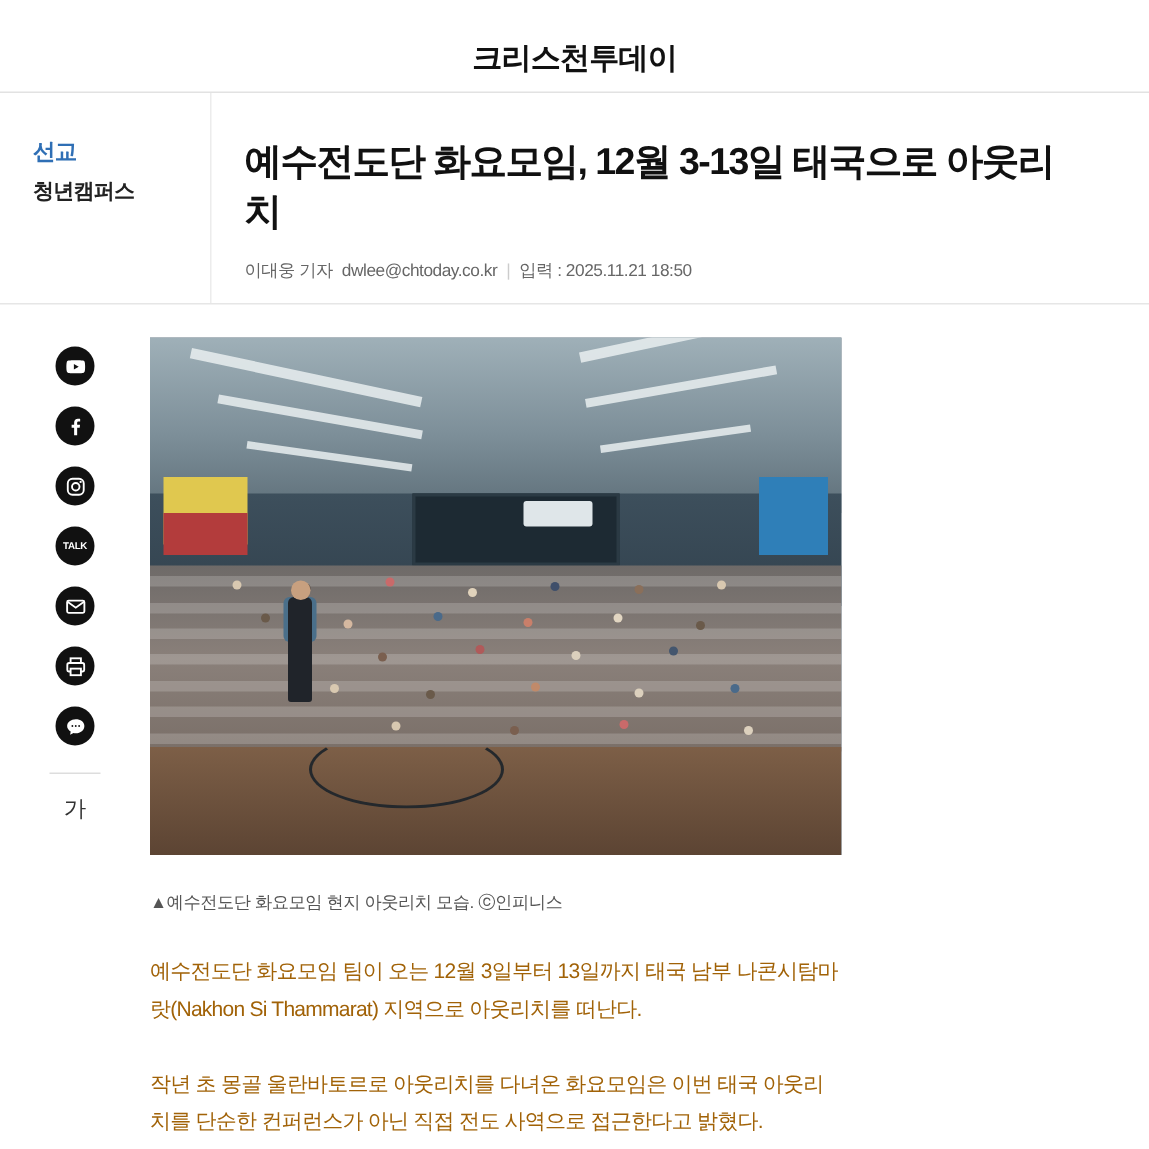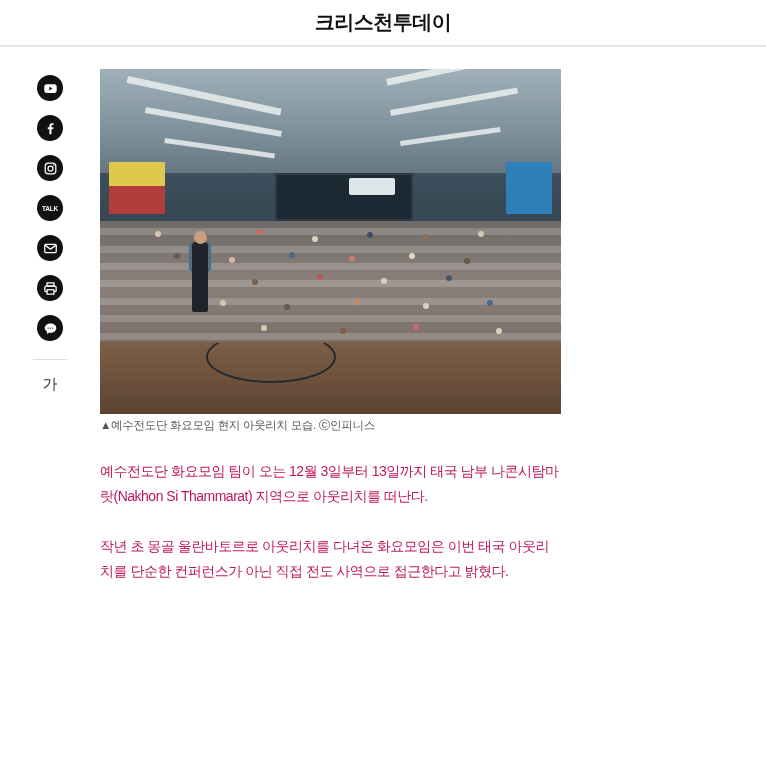--- a/index.html
+++ b/index.html
@@ -10,20 +10,21 @@
     height: 766px;
     background: #ffffff;
     font-family: "Liberation Sans", sans-serif;
     overflow: hidden;
   }
   #page {
     position: relative;
     width: 766px;
     height: 564px;
     background: #ffffff;
+    margin-top: 16px;
   }
 
   
   .masthead {
     height: 46px;
     border-bottom: 1px solid #e2e2e2;
     display: flex;
     align-items: center;
     justify-content: center;
     background: #ffffff;
@@ -142,26 +143,26 @@
     width: 461px;
     height: 345px;
     position: relative;
     overflow: hidden;
     background: #6a7b86;
   }
   .caption {
     font-size: 11.5px;
     color: #555555;
     letter-spacing: -0.3px;
-    padding-top: 4px;
+    padding-top: 24px;
   }
   .para {
     font-size: 14px;
     line-height: 1.75;
-    color: #be185d;
+    color: #a16207;
     letter-spacing: -0.5px;
     margin: 26px 0 0 0;
     max-width: 462px;
   }
 
   
   .ph-ceiling {
     position: absolute; left: 0; top: 0; width: 100%; height: 34%;
     background: linear-gradient(180deg, #9fb0b8 0%, #7d8f99 55%, #5e6f79 100%);
   }
@@ -229,20 +230,35 @@
 </style>
 </head>
 <body>
 
 <div id="page">
 
   <div class="masthead">
     <div class="masthead-title">크리스천투데이</div>
   </div>
 
+  <div class="content-wrap">
+    <div class="left-col">
+      <div class="cat-main">선교</div>
+      <div class="cat-sub">청년캠퍼스</div>
+    </div>
+    <div class="right-col">
+      <h1 class="headline">예수전도단 화요모임, 12월 3-13일 태국으로 아웃리치</h1>
+      <div class="byline">
+        <span>이대웅 기자</span>
+        <span class="email">dwlee@chtoday.co.kr</span>
+        <span class="sep">|</span>
+        <span>입력 : 2025.11.21 18:50</span>
+      </div>
+    </div>
+  </div>
 
   <hr class="hr-full">
 
   <div class="content-wrap">
 
     <div class="share-rail">
 
       <div class="share-btn">
         <svg width="15" height="15" viewBox="0 0 24 24" fill="#ffffff">
             <path d="M21.6 7.2c-.2-.9-.9-1.6-1.8-1.8C18.2 5 12 5 12 5s-6.2 0-7.8.4c-.9.2-1.6.9-1.8 1.8C2 8.8 2 12 2 12s0 3.2.4 4.8c.2.9.9 1.6 1.8 1.8C5.8 19 12 19 12 19s6.2 0 7.8-.4c.9-.2 1.6-.9 1.8-1.8.4-1.6.4-4.8.4-4.8s0-3.2-.4-4.8zM10 15V9l5.2 3L10 15z"></path>

